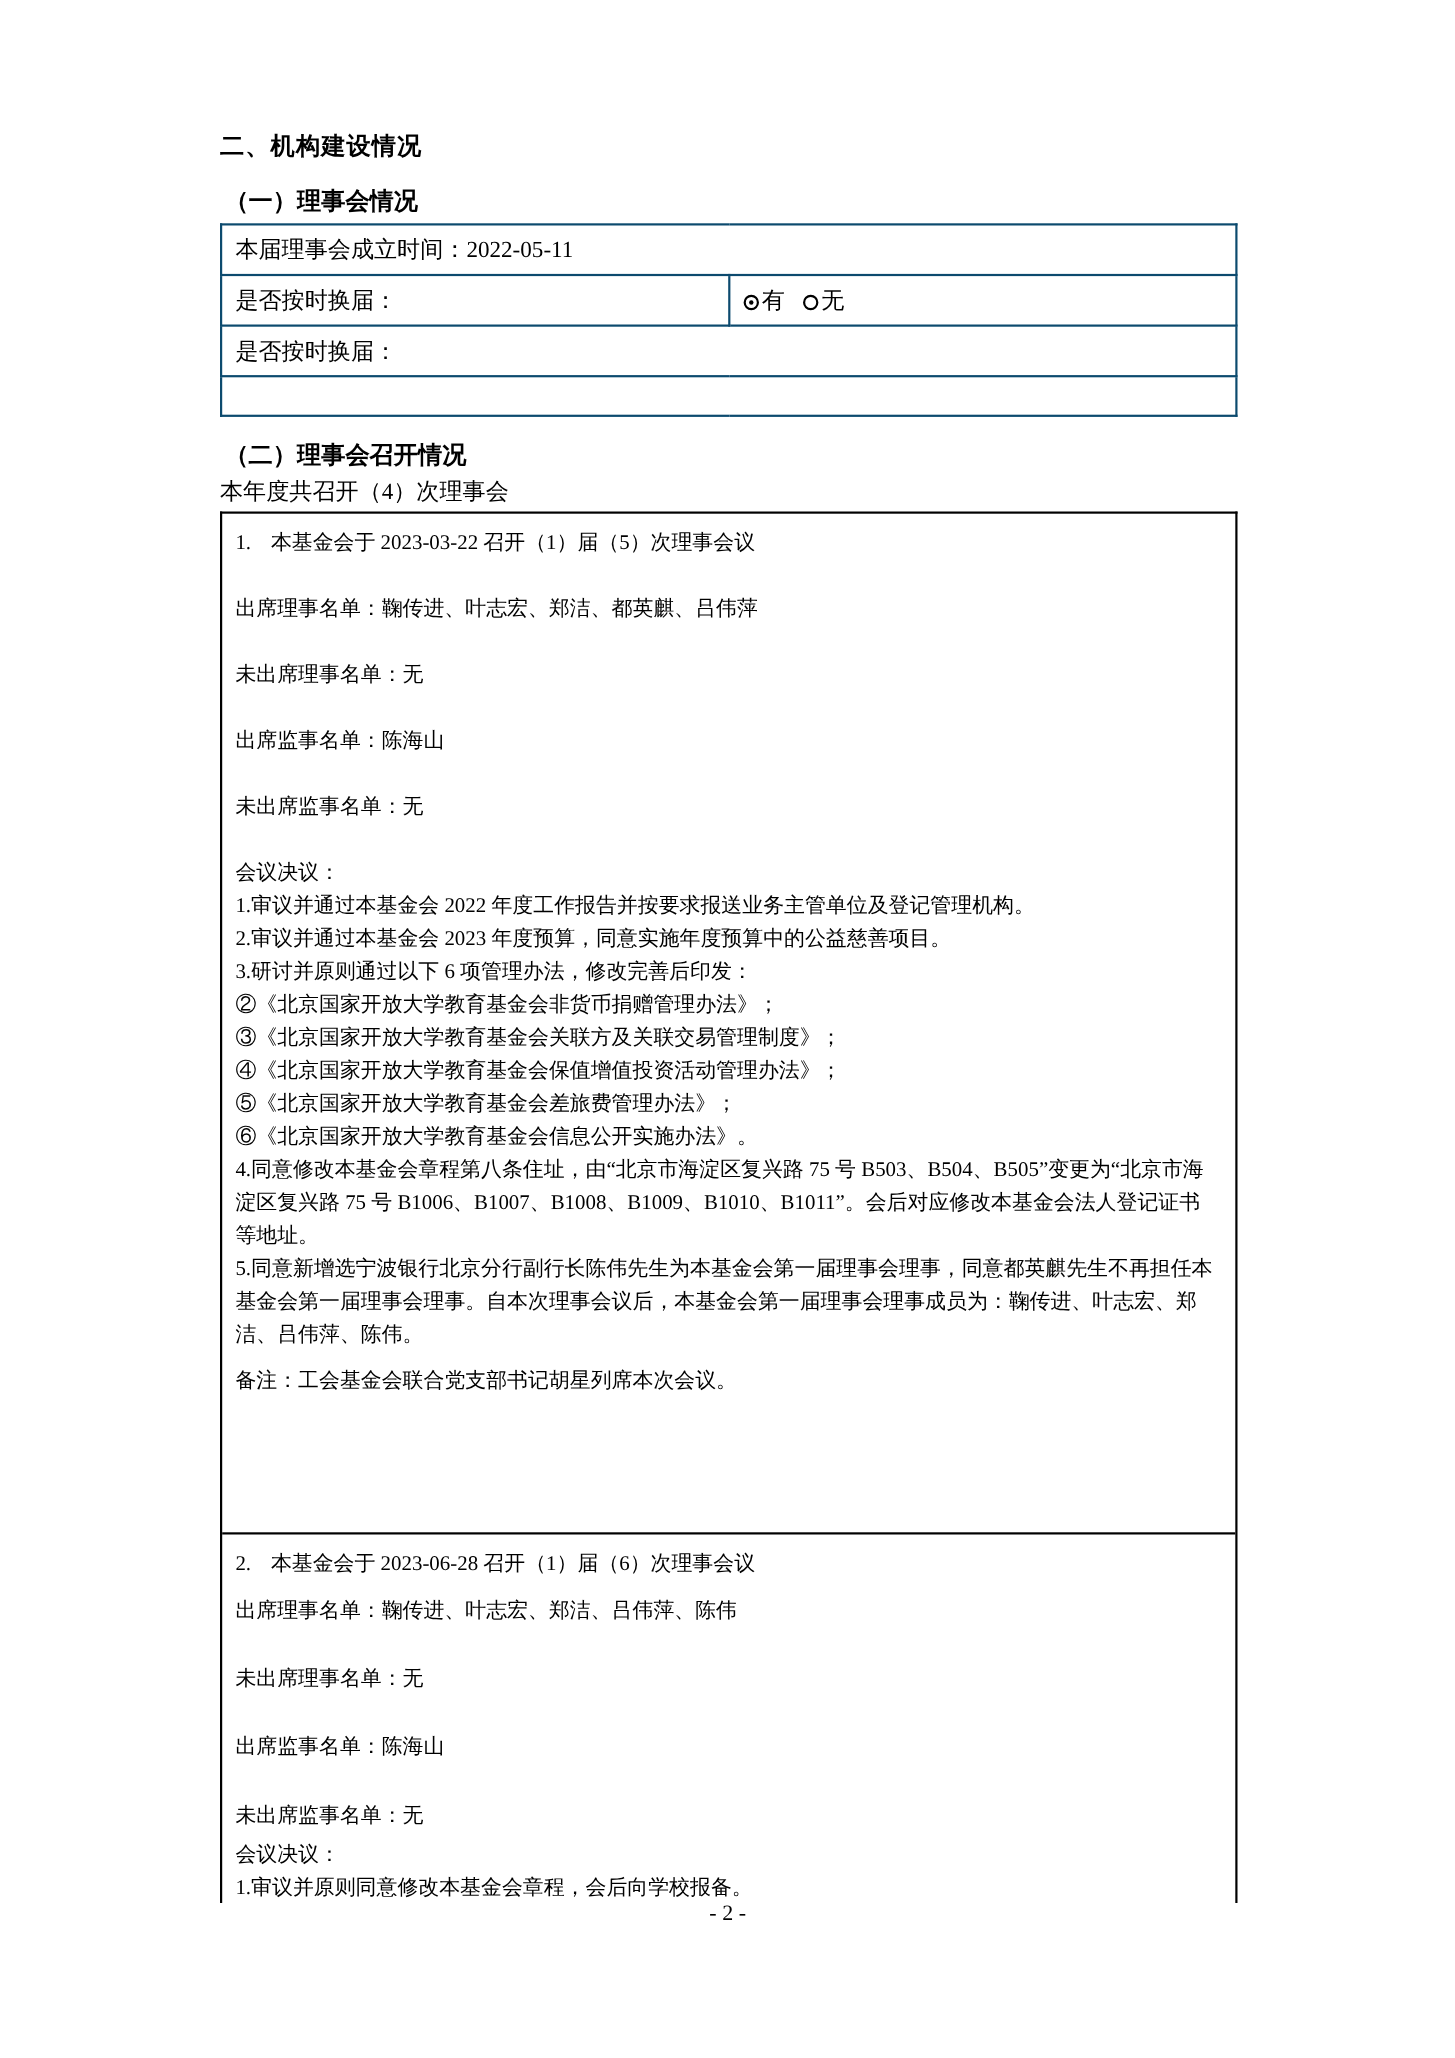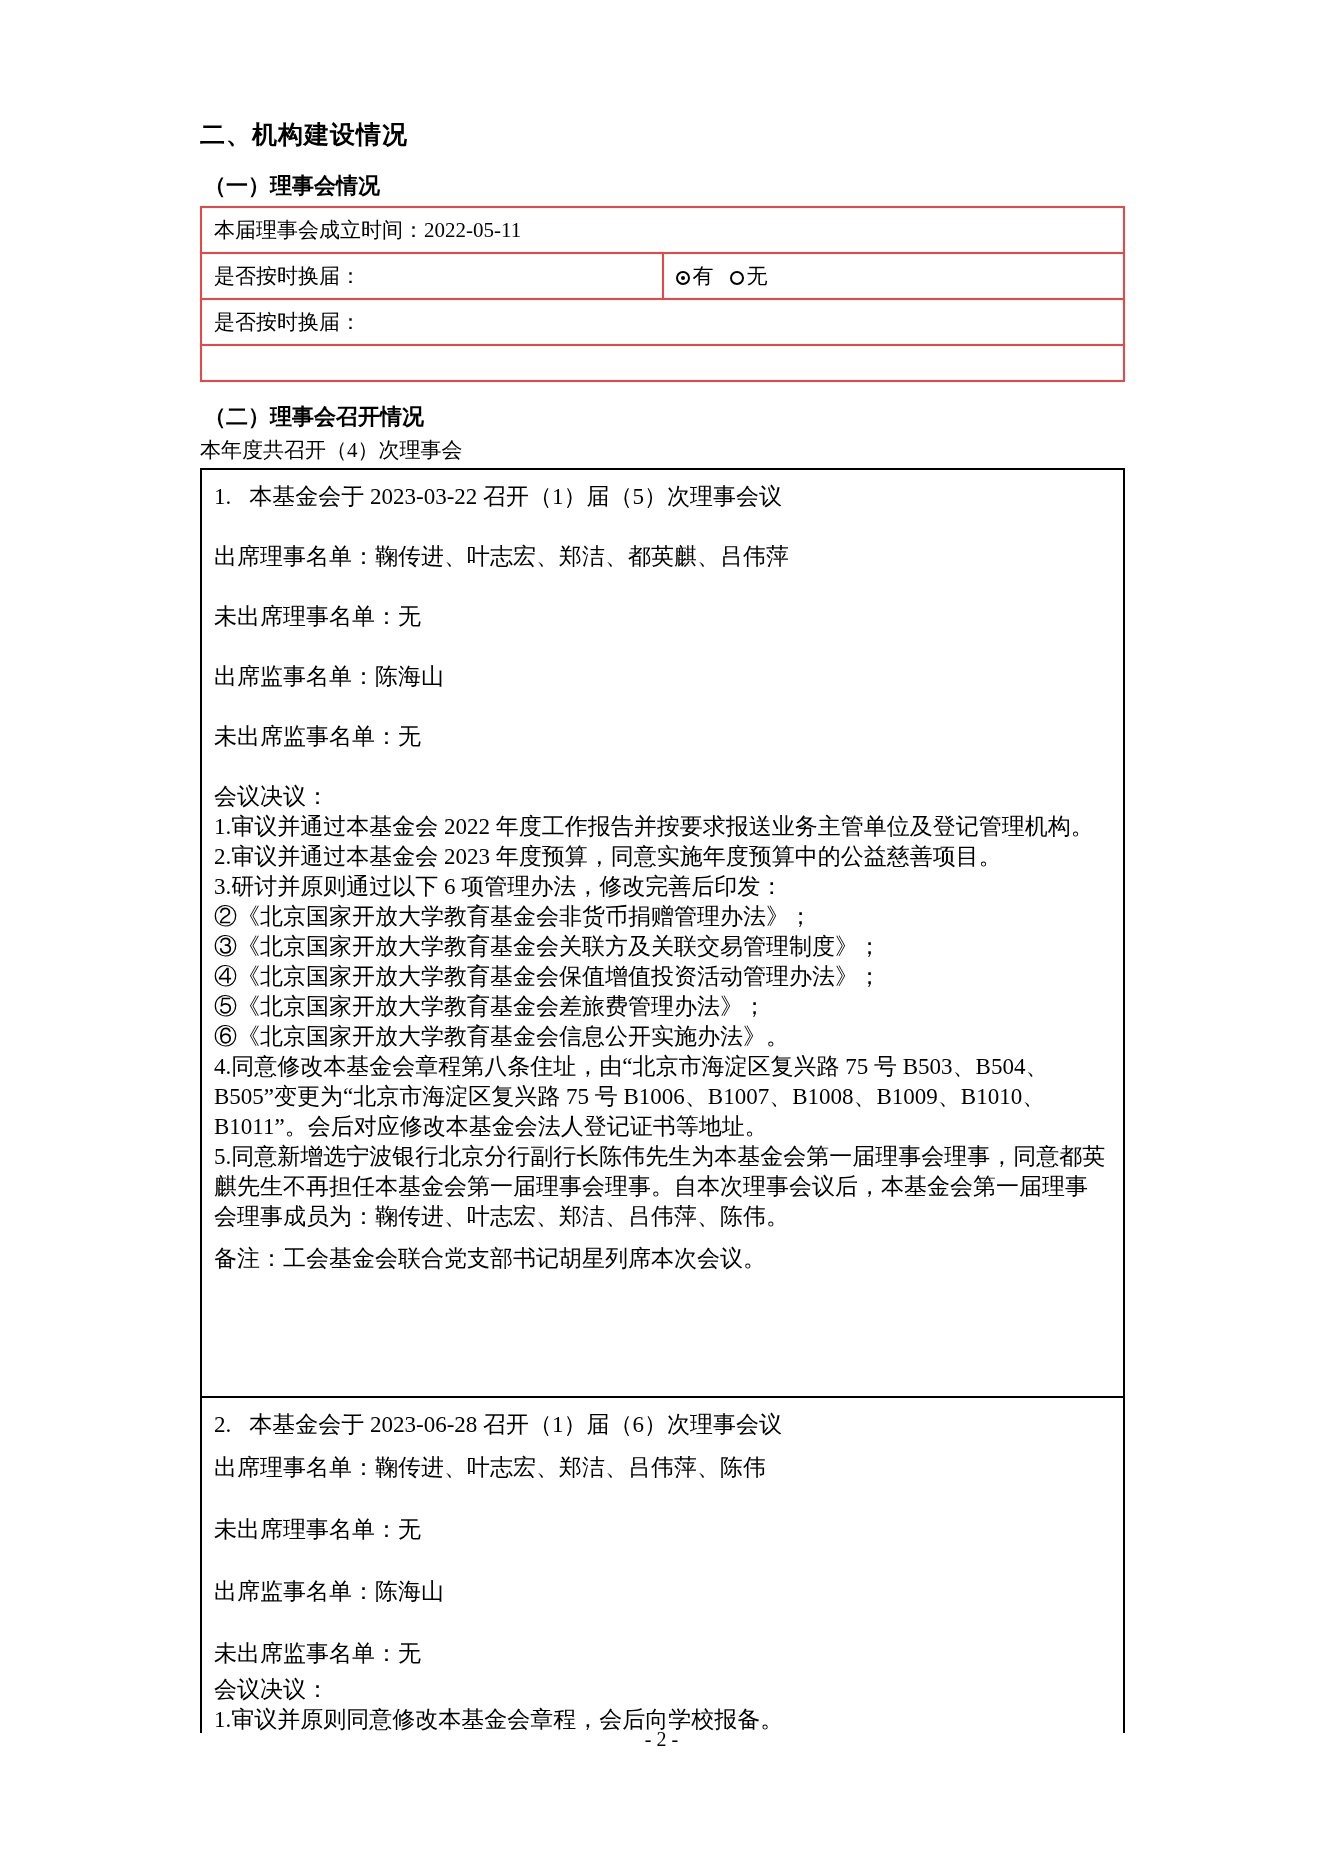--- a/index.html
+++ b/index.html
@@ -14,39 +14,39 @@
   }
   .content{
     position:absolute;
     left:200px;top:0;
     width:925px;
   }
   .h1{
     padding-top:118px;
     font-family:"Liberation Sans","DejaVu Sans",sans-serif;
     font-weight:bold;
-    font-size:25px;
+    font-size:22px;
     letter-spacing:1px;
   }
   .h2{
     margin-top:20px;
     margin-left:4px;
     font-family:"Liberation Sans","DejaVu Sans",sans-serif;
     font-weight:bold;
     font-size:22px;
   }
   
   table.t1{
     width:100%;
     border-collapse:collapse;
     margin-top:5px;
     table-layout:fixed;
   }
   table.t1 td{
-    border:2px solid #ef4444;
+    border:2px solid #0c4a6e;
     font-size:21px;
     padding:8px 6px 8px 12px;
     vertical-align:middle;
   }
   table.t1 tr.r1 td, table.t1 tr.r2 td{height:24px;}
   table.t1 tr.r3 td{height:26px;}
   table.t1 tr.r4 td{height:24px;}
   table.t1 tr.r5 td{height:18px;}
   td.label-cell{width:183px;}
   .radio{
@@ -74,21 +74,21 @@
     margin-top:4px;
   }
   .t2{
     margin-top:4px;
     border:2px solid #000;
     border-bottom:none;
   }
   .cell{
     box-sizing:border-box;
     padding:12px 16px 0 12px;
-    font-size:23px;
+    font-size:19px;
     line-height:30px;
     overflow:hidden;
   }
   .cell + .cell{border-top:2px solid #000;}
   .cell-1{min-height:926px;}
   .cell-2{height:337px;}
   .cell p{margin:0;}
   .m-title .m-num{margin-right:18px;}
   .cell-1 .m-title{margin-bottom:30px;}
   .cell-1 .roster{margin-bottom:30px;}

